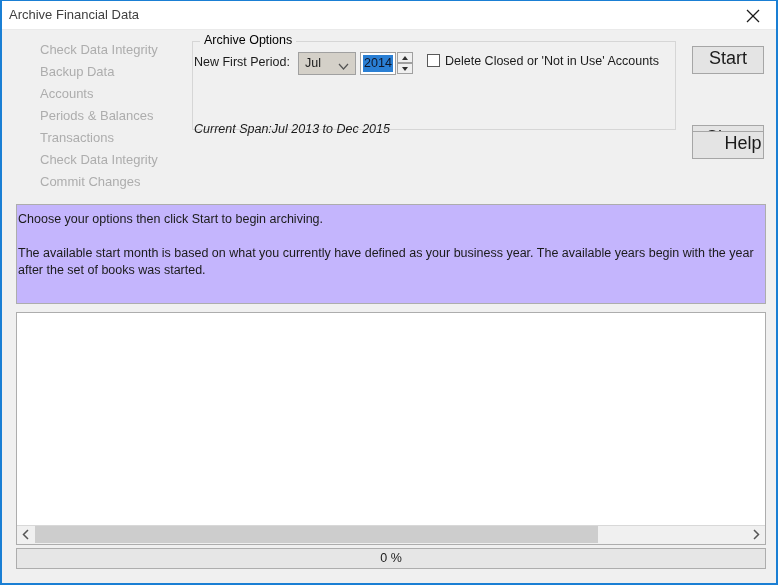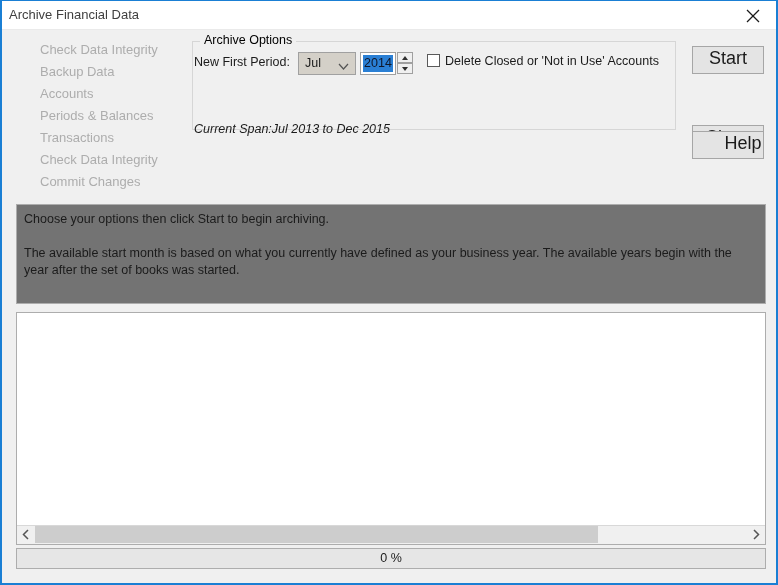--- a/index.html
+++ b/index.html
@@ -236,23 +236,23 @@
   #btn-help  { left: 690px; top: 130px; padding-left: 30px; }
 
   
   #info-panel {
     position: absolute;
     left: 14px;
     top: 203px;
     width: 750px;
     height: 100px;
     box-sizing: border-box;
-    background: #737373;
+    background: #c4b5fd;
     border: 1px solid #adadad;
-    padding: 6px 7px;
+    padding: 6px 1px;
   }
   #info-panel p {
     margin: 0;
     font-size: 12.5px;
     color: #1b1b1b;
     line-height: 17px;
   }
   #info-gap { height: 17px; }
 
   

